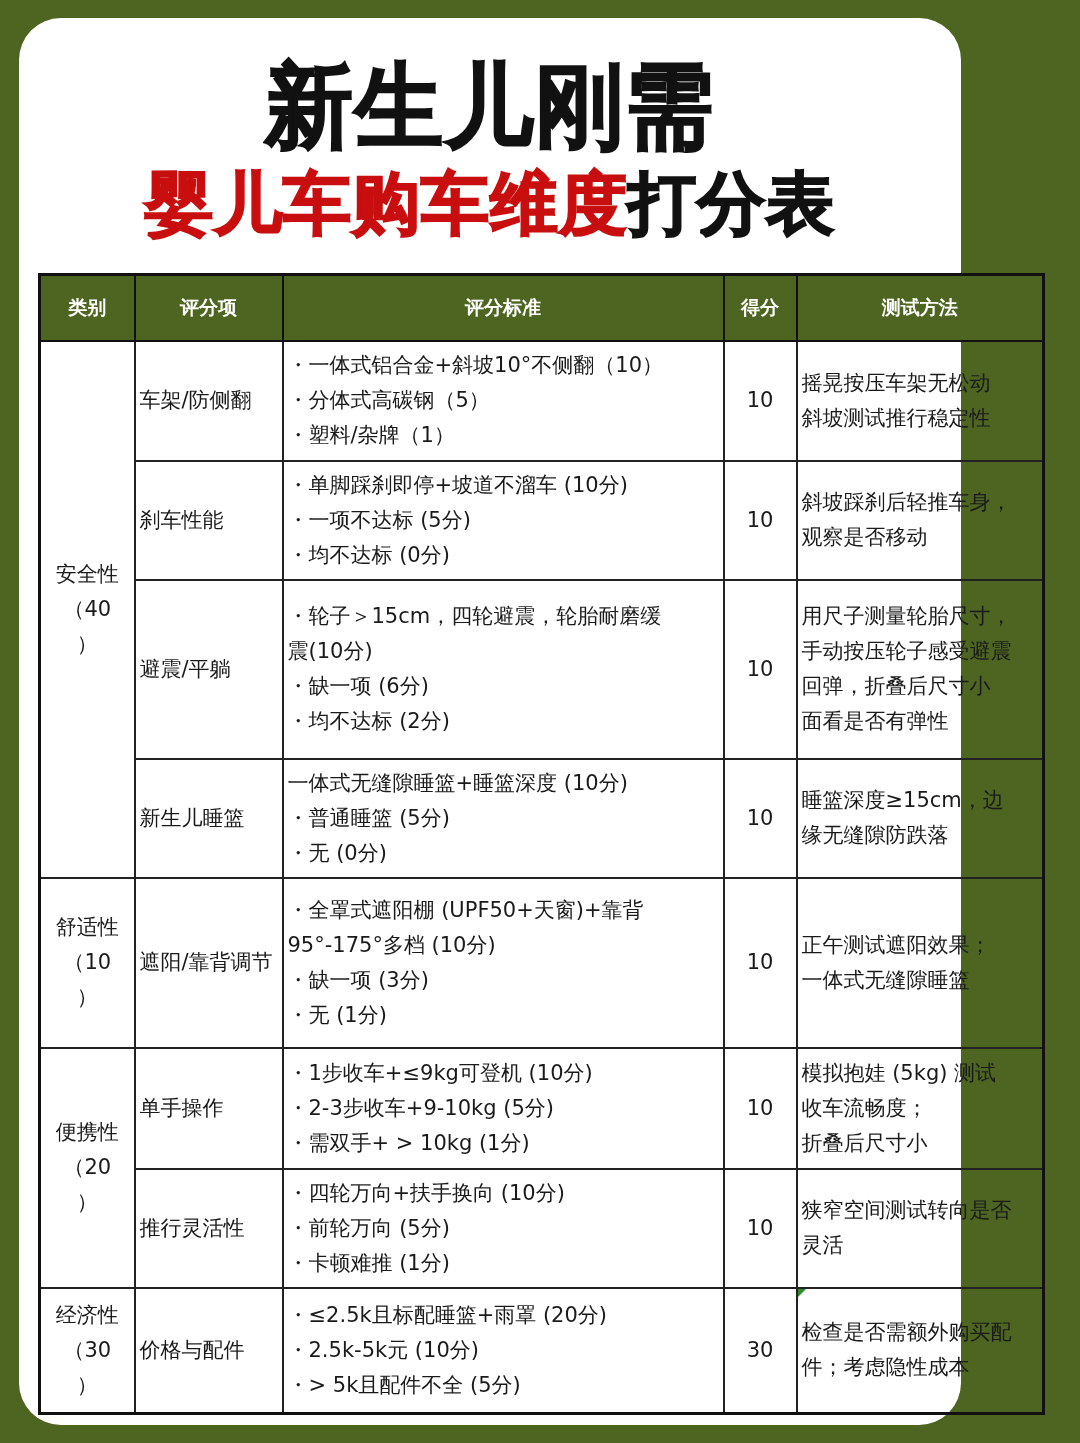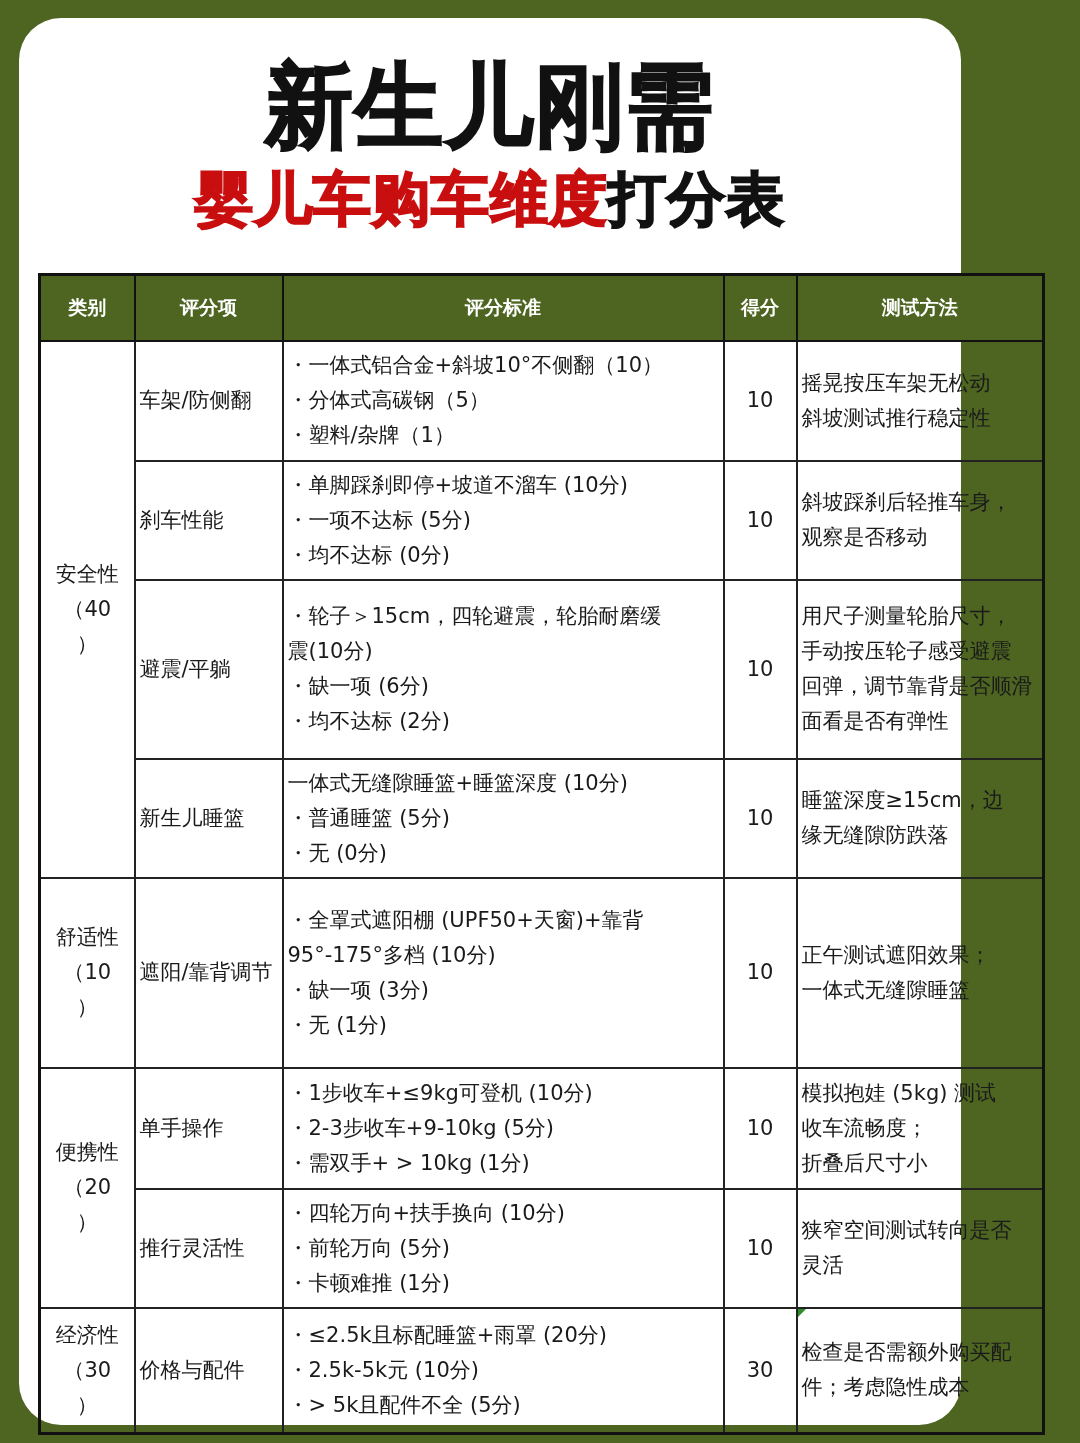--- a/index.html
+++ b/index.html
@@ -26,21 +26,21 @@
       color: #111111;
       letter-spacing: 2px;
       line-height: 1;
       transform: scaleY(1.05);
       -webkit-text-stroke: 2px #111111;
     }
     .title-2 {
       position: absolute;
       left: 0; right: 0; top: 152px;
       text-align: center;
-      font-size: 58px;
+      font-size: 68px;
       font-weight: 900;
       line-height: 1;
       letter-spacing: 1px;
       white-space: nowrap;
     }
     .title-2 .red { color: #c80e0e; -webkit-text-stroke: 2px #c80e0e; }
     .title-2 .black { color: #111111; -webkit-text-stroke: 2px #111111; }
 
     table.score {
       position: absolute;
@@ -72,21 +72,21 @@
     td.cat { text-align: center; font-size: 23px; line-height: 38px; padding: 2px; }
     td.item { padding-left: 5px; font-size: 21px; }
     td.crit { padding-left: 5px; }
     td.score-val { text-align: center; font-size: 22px; margin-left: 10px; }
     td.method { padding-left: 5px; font-size: 21px; line-height: 35px; }
     .crit-line { display: block; white-space: normal; }
     .r1 { height: 120px; }
     .r2 { height: 119px; }
     .r3 { height: 179px; }
     .r4 { height: 119px; }
-    .r5 { height: 190px; }
+    .r5 { height: 170px; }
     .r6 { height: 121px; }
     .r7 { height: 119px; }
     .r8 { height: 126px; }
     .corner-mark {
       position: absolute;
       width: 0; height: 0;
       border-top: 8px solid #2e8b2e;
       border-right: 8px solid transparent;
     }
   </style>
@@ -157,21 +157,21 @@
       <td class="crit">
         <span class="crit-line">・轮子＞15cm，四轮避震，轮胎耐磨缓</span>
         <span class="crit-line">震(10分)</span>
         <span class="crit-line">・缺一项 (6分)</span>
         <span class="crit-line">・均不达标 (2分)</span>
       </td>
       <td class="score-val">10</td>
       <td class="method">
         <span class="crit-line">用尺子测量轮胎尺寸，</span>
         <span class="crit-line">手动按压轮子感受避震</span>
-        <span class="crit-line">回弹，调节靠背是否顺滑</span>
+        <span class="crit-line">回弹，折叠后尺寸小</span>
         <span class="crit-line">面看是否有弹性</span>
       </td>
     </tr>
 
     <tr class="r4">
       <td class="item">新生儿睡篮</td>
       <td class="crit">
         <span class="crit-line">一体式无缝隙睡篮+睡篮深度 (10分)</span>
         <span class="crit-line">・普通睡篮 (5分)</span>
         <span class="crit-line">・无 (0分)</span>

